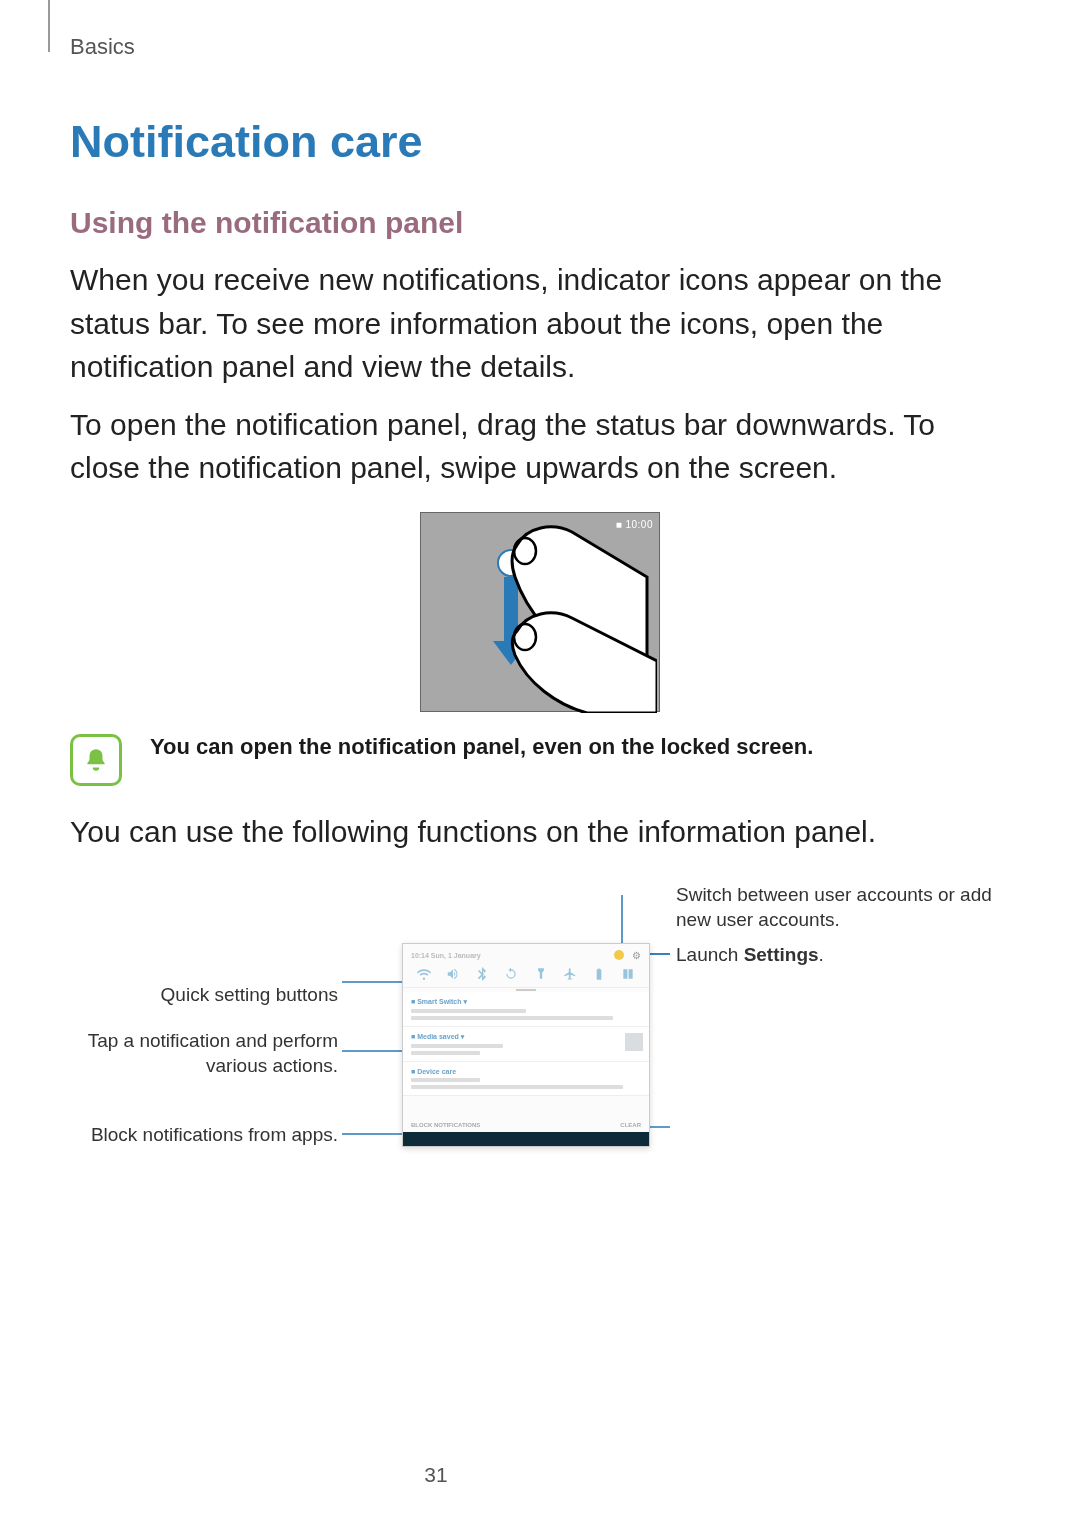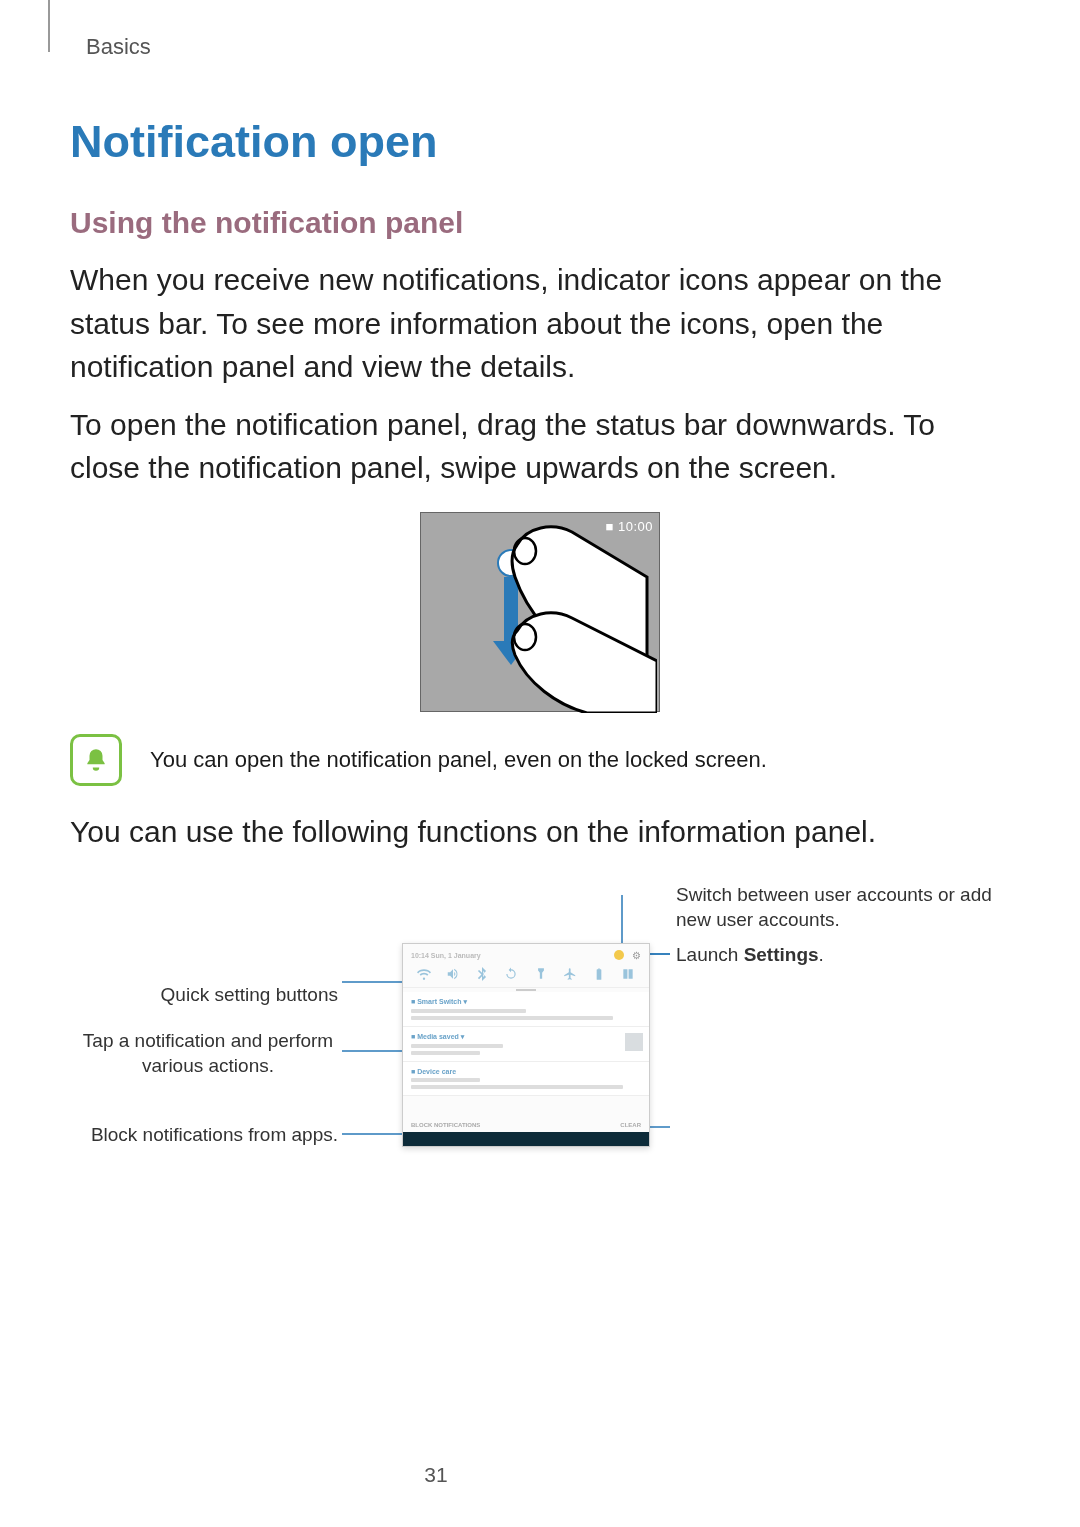--- a/index.html
+++ b/index.html
@@ -22,21 +22,20 @@
   .page {
     position: absolute;
     left: 70px;
     top: 34px;
     width: 940px;
   }
   .section-label {
     font-size: 22px;
     color: #555;
     margin-bottom: 56px;
-    margin-left: 16px;
   }
   h1 {
     font-size: 45px;
     font-weight: 700;
     color: #2a7ab8;
     margin-bottom: 38px;
   }
   h2 {
     font-size: 30px;
     font-weight: 700;
@@ -58,43 +57,44 @@
   .illus-box {
     width: 240px;
     height: 200px;
     background: #a8a8a8;
     border: 1px solid #666;;
     position: relative;
   }
   .illus-statusbar {
     position: absolute;
     top: 6px; right: 6px;
-    font-size: 13px; color: #fff;
+    font-size: 10px; color: #fff;
     letter-spacing: 0.5px;
   }
   .arrow-block {
     position: absolute;
     left: 72px; top: 36px;
     display:flex; flex-direction:column; align-items:center;
   }
   .arrow-circle {
     width: 28px; height:28px; border:2.5px solid #2a7ab8; border-radius:50%;
     background:#fff;
   }
   .arrow-shaft {
     width: 14px; height: 64px; background:#2a7ab8;
   }
   .arrow-head {
     width:0; height:0; border-left:18px solid transparent; border-right:18px solid transparent;
     border-top:24px solid #2a7ab8;
   }
   .hand1, .hand2 { position:absolute; }
   .note-row {
-    display:flex; align-items:center; gap:28px;
+    display:flex; gap:28px;
     margin: 18px 0 24px;
+    font-weight: bold;
   }
   .note-icon {
     width: 52px; height: 52px;
     border: 3px solid #7bc143;
     border-radius: 10px;
     display:flex; align-items:center; justify-content:center;
   }
   .bell {
     width: 26px; height: 26px;
   }
@@ -145,21 +145,21 @@
     color:#555;
   }
 </style>
 </head>
 <body>
 
 <div class="margin-line"></div>
 
 <div class="page">
   <div class="section-label">Basics</div>
-  <h1>Notification open</h1>
+  <h1>Notification care</h1>
   <h2>Using the notification panel</h2>
   <p class="body">When you receive new notifications, indicator icons appear on the status bar. To see more information about the icons, open the notification panel and view the details.</p>
   <p class="body">To open the notification panel, drag the status bar downwards. To close the notification panel, swipe upwards on the screen.</p>
 
   <div class="illus-wrap">
     <div class="illus-box">
       <div class="illus-statusbar">■ <span>10:00</span></div>
       <div class="arrow-block">
         <div class="arrow-circle"></div>
         <div class="arrow-shaft"></div>
@@ -199,21 +199,21 @@
 
         <path d="M552,12 V71 H600"></path>
 
         <path d="M570,71 H600"></path>
 
         <path d="M570,244 H600"></path>
       </g>
     </svg>
 
     <div class="callout left" style="top:100px;">Quick setting buttons</div>
-    <div class="callout left" style="top:146px;text-align:center;">Tap a notification and perform various actions.</div>
+    <div class="callout left" style="top:146px;">Tap a notification and perform various actions.</div>
     <div class="callout left" style="top:240px;">Block notifications from apps.</div>
 
     <div class="callout right" style="top:0px;">Switch between user accounts or add new user accounts.</div>
     <div class="callout right" style="top:60px;">
       <span>Launch </span><b>Settings</b><span>.</span>
     </div>
 
     <div class="panel-shot">
       <div class="panel-header">
         <span class="panel-date">10:14   Sun, 1 January</span>

